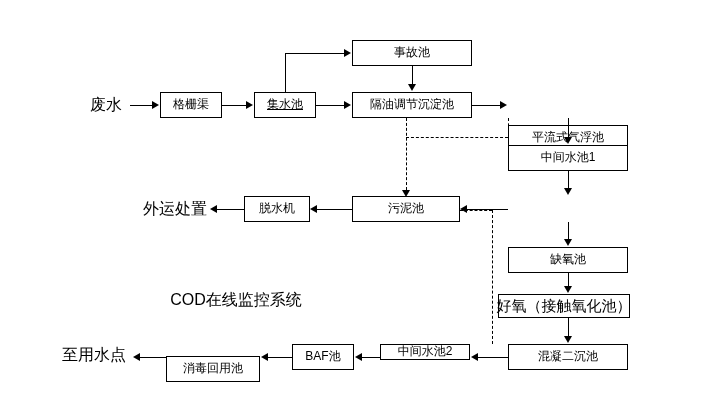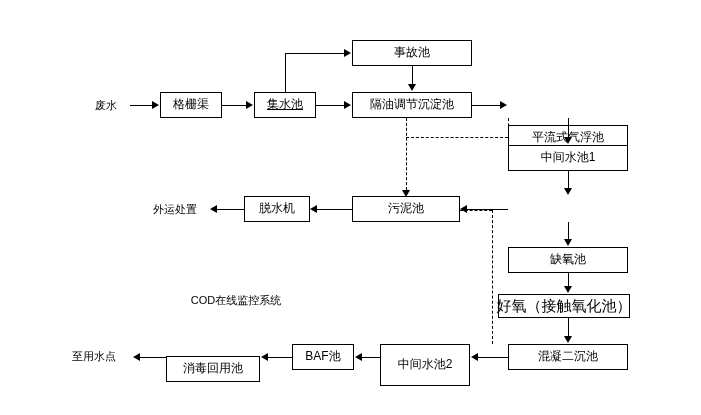--- a/index.html
+++ b/index.html
@@ -26,21 +26,21 @@
     display: flex;
     align-items: center;
     justify-content: center;
     text-align: center;
     white-space: nowrap;
   }
   .label {
     position: absolute;
     box-sizing: border-box;
     color: #000000;
-    font-size: 11px;
+    font-size: 16px;
     line-height: 1.1;
     display: flex;
     align-items: center;
     justify-content: center;
     text-align: center;
     white-space: nowrap;
     background: transparent;
   }
   .edge {
     position: absolute;
@@ -90,21 +90,21 @@
   <div class="node" style="left:352px; top:40px;  width:120px; height:26px;">事故池</div>
   <div class="node" style="left:352px; top:92px;  width:120px; height:26px;text-align:right;">隔油调节沉淀池</div>
   <div class="node" style="left:508px; top:92px;  width:120px; height:26px;margin-top:33px;">平流式气浮池</div>
   <div class="node" style="left:508px; top:145px; width:120px; height:26px;">中间水池1</div>
   <div class="node" style="left:508px; top:247px; width:120px; height:26px;">缺氧池</div>
   <div class="node" style="left:498px; top:294px; width:132px; height:24px; font-size:15px;">好氧（接触氧化池）</div>
   <div class="node" style="left:508px; top:344px; width:120px; height:26px;">混凝二沉池</div>
   <div class="node" style="left:352px; top:196px; width:108px; height:26px;text-align:right;">污泥池</div>
   <div class="node" style="left:244px; top:196px; width:66px;  height:26px;">脱水机</div>
   <div class="label" style="left:140px; top:199px; width:70px;  height:20px;">外运处置</div>
-  <div class="node" style="left:380px; top:344px; width:90px;  height:42px;">中间水池2</div>
+  <div class="node" style="left:380px; top:344px; width:90px;  height:16px;">中间水池2</div>
   <div class="node" style="left:292px; top:344px; width:62px;  height:26px;">BAF池</div>
   <div class="node" style="left:166px; top:356px; width:94px;  height:26px;">消毒回用池</div>
   <div class="label" style="left:58px;  top:347px; width:72px;  height:20px;font-family:Liberation Mono, monospace;">至用水点</div>
   <div class="label" style="left:166px; top:290px; width:140px; height:20px;">COD在线监控系统</div>
 
   <div class="edge h" style="left:130px; top:105px; width:22px;"></div>
   <div class="arrow right" style="left:152px; top:101px;"></div>
 
   <div class="edge h" style="left:222px; top:105px; width:24px;"></div>
   <div class="arrow right" style="left:246px; top:101px;"></div>

